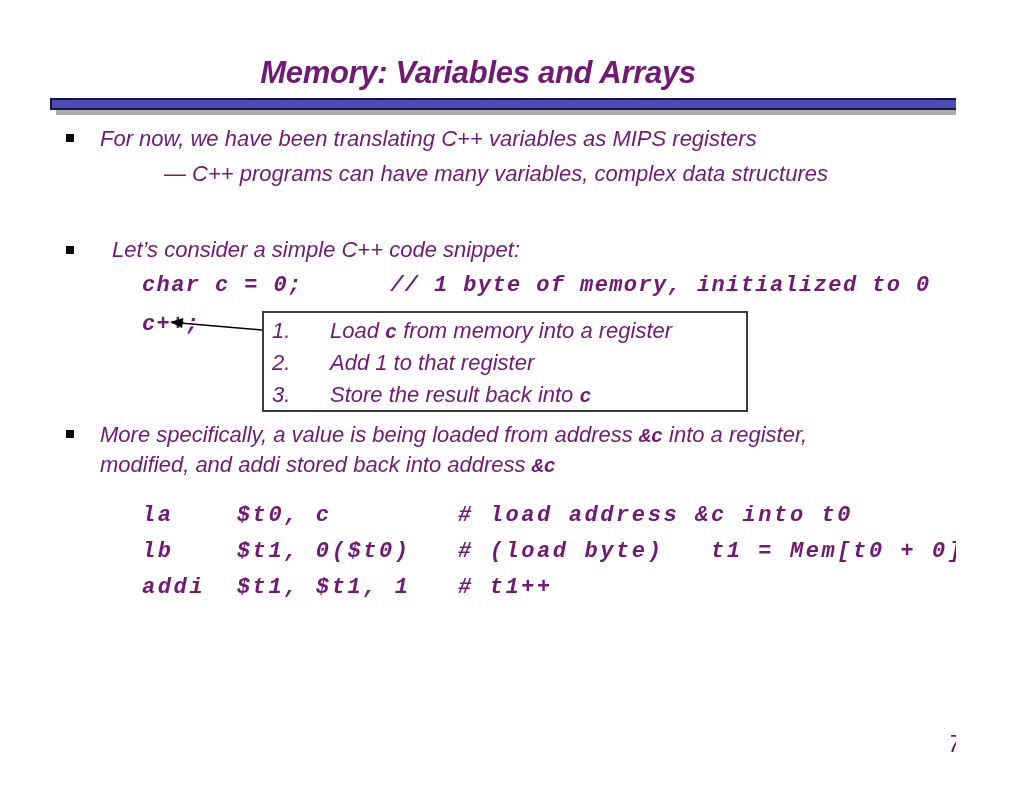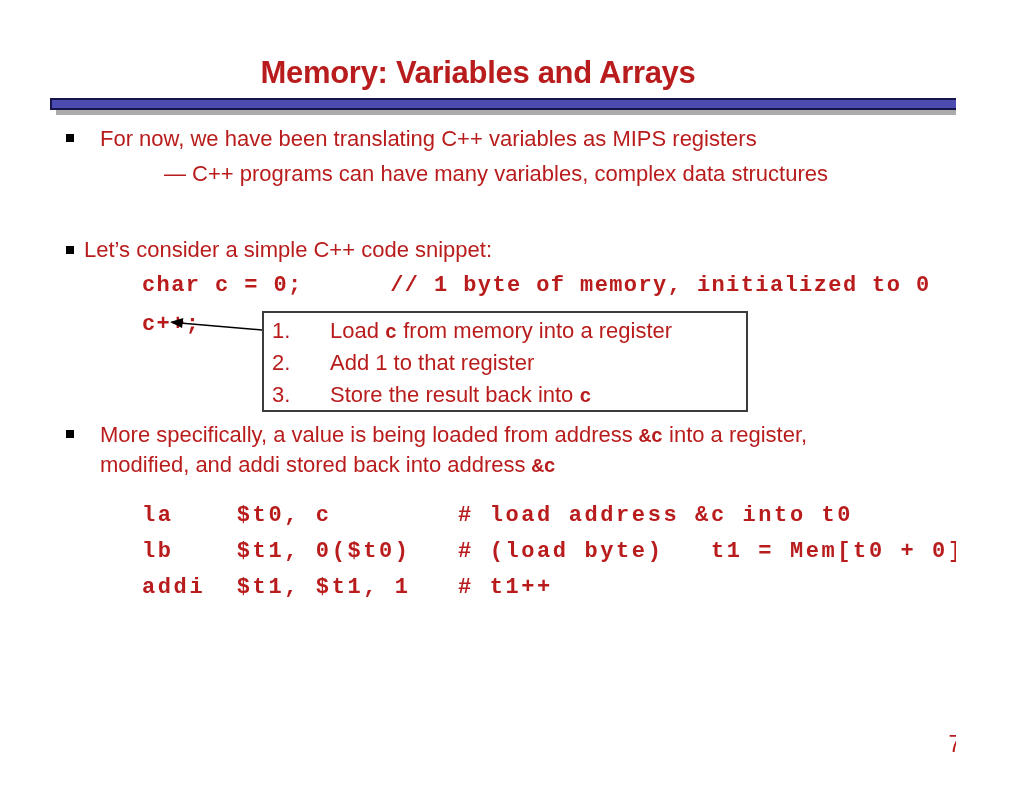--- a/index.html
+++ b/index.html
@@ -1,18 +1,18 @@
 <!DOCTYPE html>
 <html><head>
 <meta charset="utf-8">
 <style>
   html,body{margin:0;padding:0;background:#fff;}
   .slide{
     position:relative;width:956px;height:791px;background:#ffffff;
-    font-family:"Liberation Sans",sans-serif;color:#b91c1c;overflow:hidden;
+    font-family:"Liberation Sans",sans-serif;color:#701a75;overflow:hidden;font-style:italic;
   }
   .abs{position:absolute;}
   .title{
     left:0;right:0;top:55px;text-align:center;margin:0;
     font-size:31px;font-weight:bold;letter-spacing:-0.3px;
   }
   .title-bar{
     left:50px;top:98px;width:919px;height:8px;
     background:#4c4cb2;border:2px solid #15154a;
     box-shadow:6px 5px 0 #ababab;
@@ -42,21 +42,21 @@
 <div class="slide">
 
   <h1 class="abs title">Memory: Variables and Arrays</h1>
   <div class="abs title-bar"></div>
 
   <span class="abs sq" style="left:66px;top:134px;"></span>
   <div class="abs body-line" style="left:100px;top:126px;">For now, we have been translating C++ variables as MIPS registers</div>
   <div class="abs body-line" style="left:117px;top:161px;margin-left:47px;">— C++ programs can have many variables, complex data structures</div>
 
   <span class="abs sq" style="left:66px;top:246px;"></span>
-  <div class="abs body-line" style="left:84px;top:237px;">Let’s consider a simple C++ code snippet:</div>
+  <div class="abs body-line" style="left:112px;top:237px;">Let’s consider a simple C++ code snippet:</div>
 
   <div class="abs mono code-c" style="left:98px;top:273px;">char c = 0;      // 1 byte of memory, initialized to 0</div>
   <div class="abs mono code-c" style="left:98px;top:312px;">c++;</div>
 
   <svg class="abs arrow-svg" width="110" height="28" viewBox="0 0 110 28">
     <line x1="102" y1="20" x2="20" y2="13" stroke="#000" stroke-width="1.6"></line>
     <polygon points="10,12 23.3,8 22.1,18" fill="#000"></polygon>
   </svg>
 
   <div class="abs steps-box">

